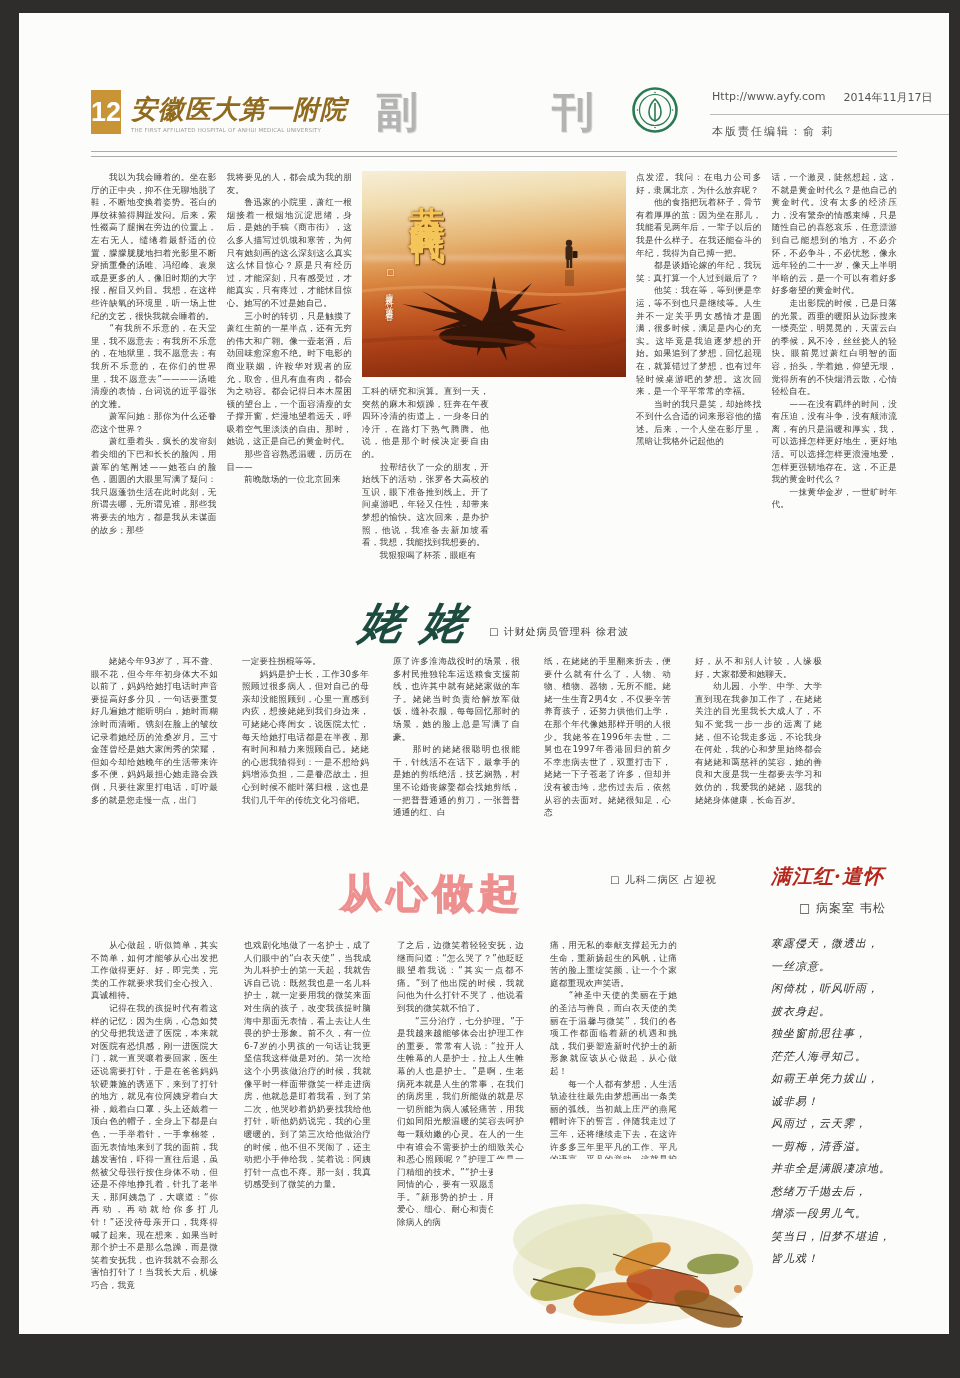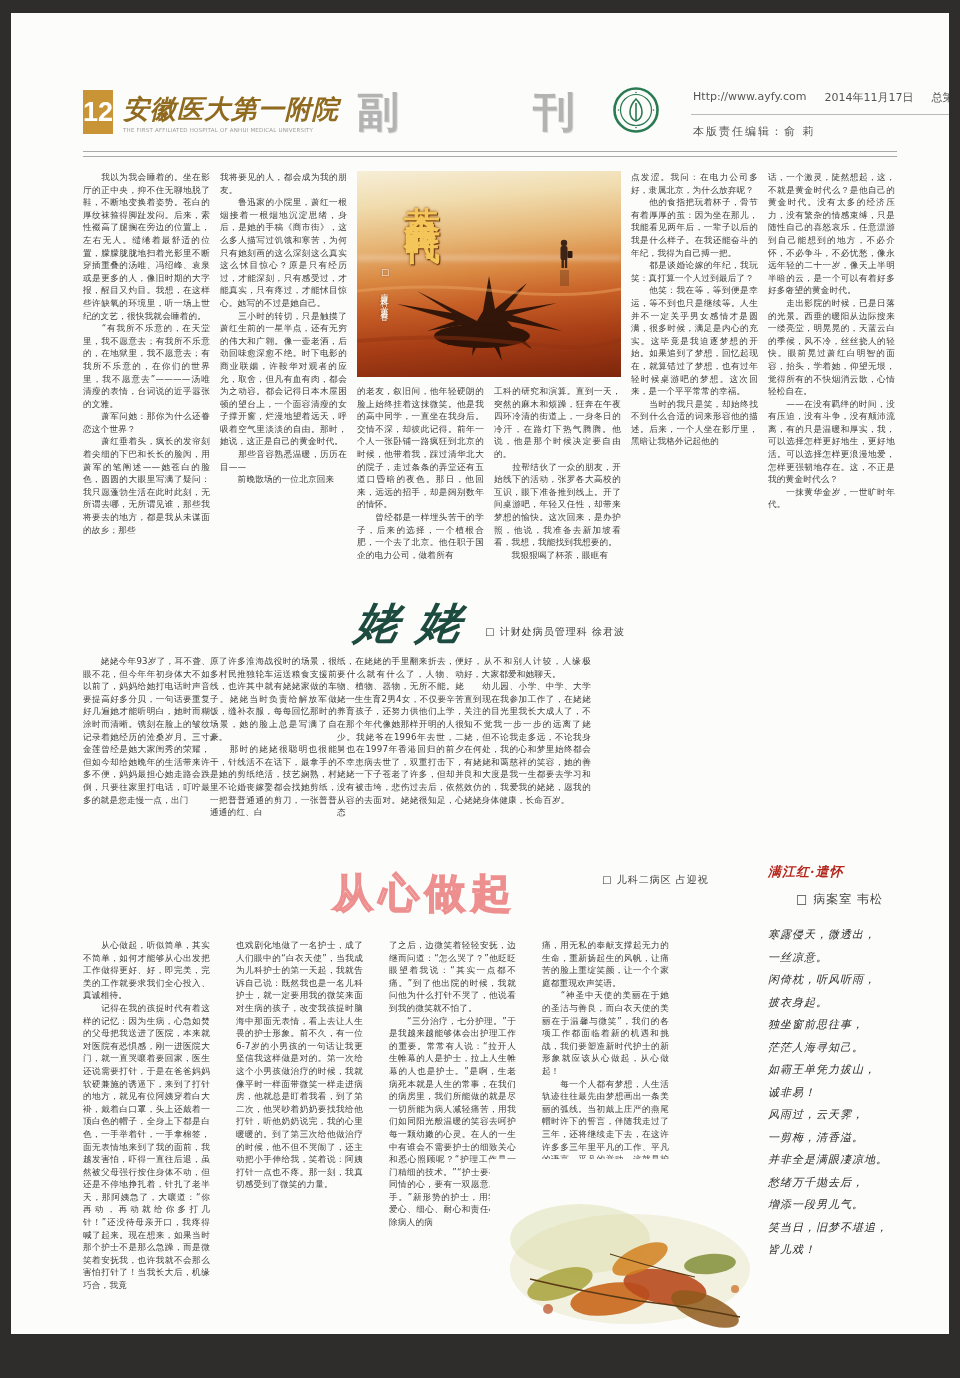--- a/index.html
+++ b/index.html
@@ -1,26 +1,26 @@
 <!DOCTYPE html>
 <html><head>
 <meta charset="utf-8">
 <style>
   html,body{margin:0;padding:0;}
   body{background:#222;font-family:"DejaVu Sans",sans-serif;}
-  .frame{width:960px;height:1378px;box-sizing:border-box;background:#2e2d2b;padding:13px 11px 44px 11px;margin:0 auto;}
+  .frame{width:960px;height:1378px;box-sizing:border-box;background:#2e2d2b;padding:13px 11px 44px 19px;margin:0 auto;}
   .page{width:100%;height:100%;background:#fcfcfa;box-sizing:border-box;padding:66px 52px 0 72px;position:relative;overflow:hidden;}
 
   
   header{display:flex;align-items:center;height:66px;position:relative;}
   .pagenum{width:36px;height:44px;background:#c89435;color:#fff;font-weight:bold;font-size:27px;display:flex;align-items:center;justify-content:center;font-family:"Liberation Sans",sans-serif;}
   .masthead{margin-left:10px;width:215px;}
   .masthead-cn{font-family:"DejaVu Serif",serif;font-weight:bold;font-style:italic;font-size:26px;color:#8f6a1f;letter-spacing:1px;white-space:nowrap;}
   .masthead-en{font-size:5.5px;color:#9a9a9a;letter-spacing:.2px;white-space:nowrap;}
-  .section-title{font-size:42px;font-weight:900;color:#b3b3b3;letter-spacing:46px;margin-left:19px;text-shadow:1px 1px 0 #d8d8d8;white-space:nowrap;}
+  .section-title{font-size:42px;font-weight:900;color:#b3b3b3;letter-spacing:46px;margin-left:30px;text-shadow:1px 1px 0 #d8d8d8;white-space:nowrap;}
   .logo{margin-left:-8px;}
   .vr{width:1px;background:#999;height:58px;margin:0 14px 0 18px;}
   .header-right{flex:1;font-size:11px;color:#555;}
   .hr-row1{display:flex;gap:18px;padding:6px 0 9px 2px;border-bottom:1px solid #bbb;white-space:nowrap;}
   .hr-row2{padding:9px 0 2px 2px;letter-spacing:2px;}
   .rule{border-top:1px solid #aaa;border-bottom:1px solid #aaa;height:4px;margin-top:6px;}
 
   
   .col{width:127px;font-size:8.6px;line-height:12.6px;color:#3d3d3d;text-align:justify;white-space:pre-wrap;overflow:hidden;letter-spacing:.2px;}
 
@@ -35,34 +35,34 @@
   .poster-byline{position:absolute;left:22px;top:96px;writing-mode:vertical-rl;font-size:8.5px;color:#fffdf4;letter-spacing:3px;text-shadow:0 0 2px rgba(120,50,10,.8);}
   .subcols{display:flex;gap:10px;margin-top:8px;flex:1;}
   .subcols .col{height:182px;}
 
   
   .art2{margin-top:22px;}
   .art2-head{display:flex;align-items:flex-end;justify-content:center;height:56px;}
   .art2-title{font-family:"DejaVu Serif",serif;font-style:italic;font-weight:bold;font-size:44px;line-height:1;color:#1d4b3f;letter-spacing:18px;transform:skewX(-6deg);}
   .byline{font-size:10px;color:#3d3d3d;letter-spacing:1px;}
   .art2-head .byline{margin-left:6px;margin-bottom:6px;}
-  .cols6{display:flex;gap:0;margin-top:10px;height:194px;}
+  .cols6{display:flex;gap:24px;margin-top:10px;height:194px;}
   .cols6 .col{height:194px;}
 
   
   .bottom{display:flex;margin-top:24px;}
   .art3{width:675px;position:relative;}
   .art3-head{display:flex;align-items:flex-start;height:52px;padding-left:250px;}
   .art3-title{font-size:40px;line-height:1;font-weight:900;letter-spacing:6px;color:#fdecec;-webkit-text-stroke:1.6px #ee8f8f;text-stroke:1.6px #ee8f8f;}
   .art3-head .byline{margin-left:85px;margin-bottom:4px;}
   .cols5{display:flex;gap:26px;margin-top:14px;height:386px;}
   .cols5 .col{height:386px;}
   .leaves{position:absolute;right:0;bottom:-12px;width:268px;height:178px;background:#fcfcfa;}
   .poem{width:127px;margin-left:10px;margin-top:-10px;}
-  .poem-title{font-family:"DejaVu Serif",serif;font-weight:bold;font-style:italic;font-size:13px;color:#b5271d;letter-spacing:1px;white-space:nowrap;}
+  .poem-title{font-family:"DejaVu Serif",serif;font-weight:bold;font-style:italic;font-size:20px;color:#b5271d;letter-spacing:1px;white-space:nowrap;}
   .poem-byline{font-size:12px;color:#444;margin:10px 0 16px 28px;letter-spacing:1px;}
   .poem-lines{font-family:"DejaVu Serif",serif;font-style:italic;font-size:11px;line-height:22.5px;color:#2b2b2b;letter-spacing:1px;}
   .poem-lines span{display:block;white-space:nowrap;}
 </style>
 </head>
 <body>
 
 <div class="frame">
   <div class="page">
 
@@ -125,22 +125,20 @@
                 <ellipse cx="125" cy="165" rx="48" ry="12"></ellipse>
               </g>
 
               <path d="M0 120 Q70 112 140 120 T264 118" stroke="#e9a45f" stroke-width="3" fill="none" opacity=".5"></path>
               <path d="M0 170 Q80 162 160 172 T264 168" stroke="#933212" stroke-width="4" fill="none" opacity=".45"></path>
             </svg>
             <div class="poster-title">黄金时代</div>
             <div class="poster-byline">□ 康复科 黄睿春</div>
           </div>
           <div class="subcols">
-            <div class="col">的老友，叙旧间，他年轻硬朗的脸上始终挂着这抹微笑。他是我的高中同学，一直坐在我身后。交情不深，却彼此记得。前年一个人一张卧铺一路疯狂到北京的时候，他带着我，踩过清华北大的院子，走过条条的弄堂还有五道口昏暗的夜色。那日，他回来，远远的招手，却是阔别数年的情怀。
-　　曾经都是一样埋头苦干的学子，后来的选择，一个植根合肥，一个去了北京。他任职于国企的电力公司，做着所有</div>
             <div class="col">工科的研究和演算。直到一天，突然的麻木和烦躁，狂奔在午夜四环冷清的街道上，一身冬日的冷汗，在路灯下热气腾腾。他说，他是那个时候决定要自由的。
 　　拉帮结伙了一众的朋友，开始线下的活动，张罗各大高校的互识，眼下准备推到线上。开了间桌游吧，年轻又任性，却带来梦想的愉快。这次回来，是办护照，他说，我准备去新加坡看看，我想，我能找到我想要的。
 　　我狠狠喝了杯茶，眼眶有</div>
           </div>
         </div>
         <div class="col">点发涩。我问：在电力公司多好，隶属北京，为什么放弃呢？
 　　他的食指把玩着杯子，骨节有着厚厚的茧：因为坐在那儿，我能看见两年后，一辈子以后的我是什么样子。在我还能奋斗的年纪，我得为自己搏一把。
 　　都是谈婚论嫁的年纪，我玩笑：真打算一个人过到最后了？
 　　他笑：我在等，等到便是幸运，等不到也只是继续等。人生并不一定关乎男女感情才是圆满，很多时候，满足是内心的充实。这毕竟是我迫逐梦想的开始。如果追到了梦想，回忆起现在，就算错过了梦想，也有过年轻时候桌游吧的梦想。这次回来，是一个平平常常的幸福。
 　　当时的我只是笑，却始终找不到什么合适的词来形容他的描述。后来，一个人坐在影厅里，黑暗让我格外记起他的</div>
@@ -150,20 +148,22 @@
 　　一抹黄华金岁，一世旷时年代。</div>
       </section>
 
       <section class="art2">
         <div class="art2-head">
           <span class="art2-title">姥姥</span>
           <span class="byline">□ 计财处病员管理科 徐君波</span>
         </div>
         <div class="cols6">
           <div class="col">　　姥姥今年93岁了，耳不聋、眼不花，但今年年初身体大不如以前了，妈妈给她打电话时声音要提高好多分贝，一句话要重复好几遍她才能听明白，她时而糊涂时而清晰。镌刻在脸上的皱纹记录着她经历的沧桑岁月。三寸金莲曾经是她大家闺秀的荣耀，但如今却给她晚年的生活带来许多不便，妈妈最担心她走路会跌倒，只要往家里打电话，叮咛最多的就是您走慢一点，出门</div>
+          <div class="col">一定要拄拐棍等等。
+　　妈妈是护士长，工作30多年照顾过很多病人，但对自己的母亲却没能照顾到，心里一直感到内疚，想接姥姥到我们身边来，可姥姥心疼闺女，说医院太忙，每天给她打电话都是在半夜，那有时间和精力来照顾自己。姥姥的心思我猜得到：一是不想给妈妈增添负担，二是眷恋故土，担心到时候不能叶落归根，这也是我们几千年的传统文化习俗吧。</div>
           <div class="col">原了许多淮海战役时的场景，很多村民推独轮车运送粮食支援前线，也许其中就有姥姥家做的车子。姥姥当时负责给解放军做饭，缝补衣服，每每回忆那时的场景，她的脸上总是写满了自豪。
 　　那时的姥姥很聪明也很能干，针线活不在话下，最拿手的是她的剪纸绝活，技艺娴熟，村里不论婚丧嫁娶都会找她剪纸，一把普普通通的剪刀，一张普普通通的红、白</div>
           <div class="col">纸，在姥姥的手里翻来折去，便要什么就有什么了，人物、动物、植物、器物，无所不能。姥姥一生生育2男4女，不仅要辛苦养育孩子，还努力供他们上学，在那个年代像她那样开明的人很少。我姥爷在1996年去世，二舅也在1997年香港回归的前夕不幸患病去世了，双重打击下，姥姥一下子苍老了许多，但却并没有被击垮，悲伤过去后，依然从容的去面对。姥姥很知足，心态</div>
           <div class="col">好，从不和别人计较，人缘极好，大家都爱和她聊天。
 　　幼儿园、小学、中学、大学直到现在我参加工作了，在姥姥关注的目光里我长大成人了，不知不觉我一步一步的远离了姥姥，但不论我走多远，不论我身在何处，我的心和梦里始终都会有姥姥和蔼慈祥的笑容，她的善良和大度是我一生都要去学习和效仿的，我爱我的姥姥，愿我的姥姥身体健康，长命百岁。</div>
         </div>
       </section>
 
       <section class="bottom">
         <div class="art3">

